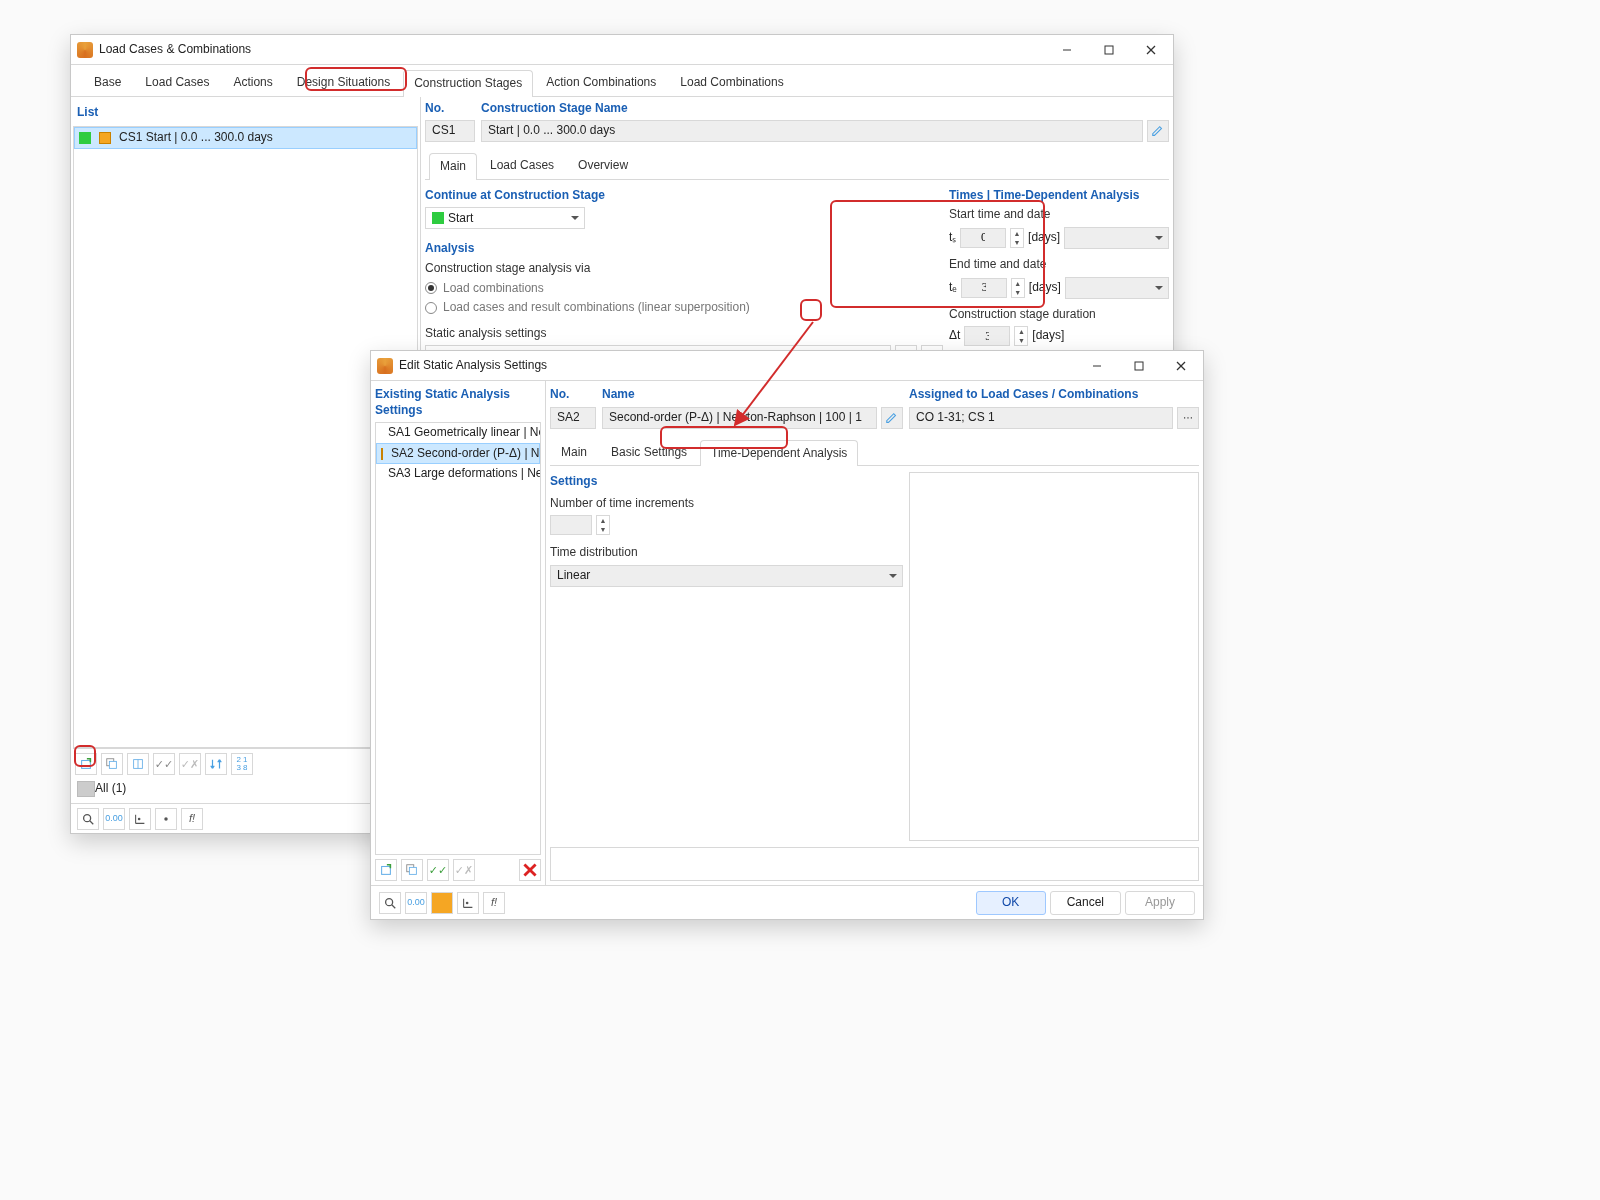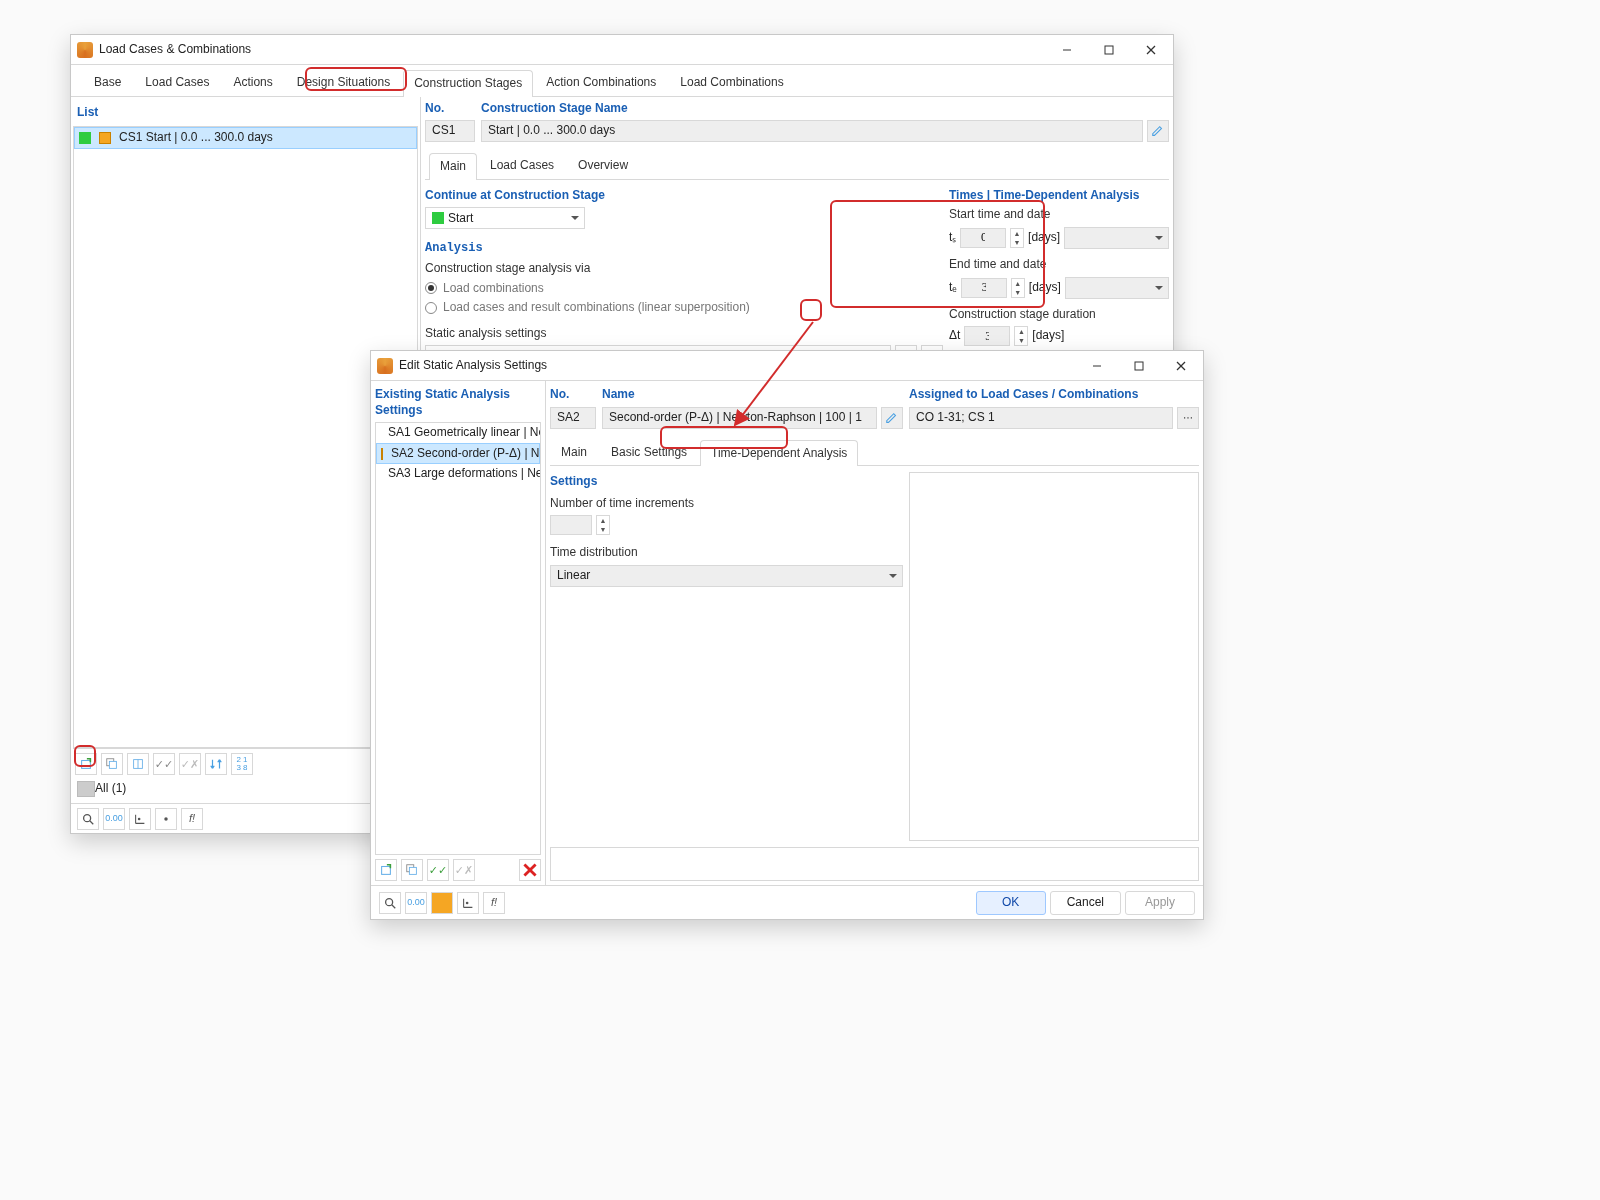--- a/index.html
+++ b/index.html
@@ -319,21 +319,21 @@
 
       <div style="flex:1; display:flex; gap:6px; padding-top:6px;">
 
         <div style="flex:1.5;">
           <div class="sect-title">Continue at Construction Stage</div>
           <div class="combo" style="width:160px;">
             <span class="swatch green"></span>
             <span>Start</span>
           </div>
 
-          <div class="sect-title" style="margin-top:12px;font-family:Liberation Mono, monospace;">Analysis</div>
+          <div class="sect-title" style="margin-top:12px;">Analysis</div>
           <div class="label" style="margin:4px 0;">Construction stage analysis via</div>
           <div style="display:flex;align-items:center;margin:4px 0;">
             <span class="radio on"></span>
             <span class="muted">Load combinations</span>
           </div>
           <div style="display:flex;align-items:center;margin:4px 0;">
             <span class="radio"></span>
             <span class="muted">Load cases and result combinations (linear superposition)</span>
           </div>
 

